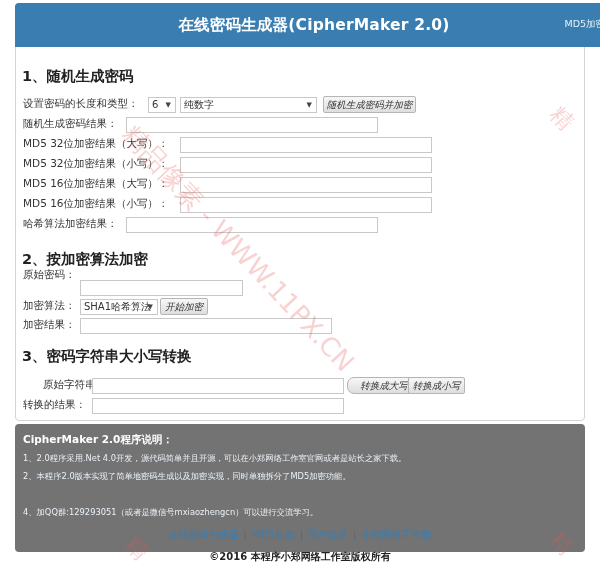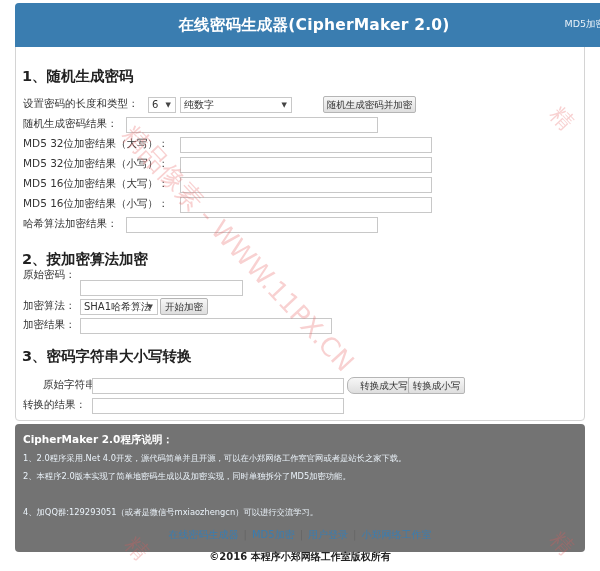--- a/index.html
+++ b/index.html
@@ -32,21 +32,21 @@
     font-size: 10px; padding: 0 3px;
   }
   .sel {
     position: absolute; height: 16px; border: 1px solid #c8c8c8; background: #fff;
     font-size: 10px; line-height: 14px; padding-left: 3px; color: #333;
   }
   .sel .arrow { position: absolute; right: 4px; top: 0; font-size: 7px; color: #444; }
   .btn {
     position: absolute; height: 17px; border: 1px solid #b5b5b5; border-radius: 2px;
     background: linear-gradient(#f7f7f7, #dedede); font-size: 9.5px; color: #333;
-    text-align: center; line-height: 15px; white-space: nowrap;
+    text-align: center; line-height: 15px; white-space: nowrap; font-style: italic;
   }
 
   .info {
     position: absolute; left: 15px; top: 424px; width: 570px; height: 128px;
     background: #737373; border-radius: 4px;
   }
   .info-title { position: absolute; left: 8px; top: 9px; color: #fff; font-size: 10.5px; font-weight: bold; }
   .info-item { position: absolute; left: 8px; color: #eaf2f9; font-size: 8.3px; white-space: nowrap; }
 
   .footer-links {
@@ -74,21 +74,21 @@
   </div>
 </div>
 
 <div class="h" style="top:67px;">1、随机生成密码</div>
 
 <div class="lbl" style="top:97px;">设置密码的长度和类型：</div>
 <div class="sel" style="left:148px; top:97px; width:28px;">
   <span>6</span>
   <span class="arrow">▼</span>
 </div>
-<div class="sel" style="left:180px; top:97px; width:112px;">
+<div class="sel" style="left:180px; top:97px; width:137px;">
   <span>纯数字</span>
   <span class="arrow">▼</span>
 </div>
 <div class="btn" style="left:323px; top:96px; width:93px;">随机生成密码并加密</div>
 
 <div class="lbl" style="top:117px;">随机生成密码结果：</div>
 <input class="inp" style="left: 126px; top: 117px; width: 252px;" value="">
 
 <div class="lbl" style="top:137px;">MD5 32位加密结果（大写）：</div>
 <input class="inp" style="left: 180px; top: 137px; width: 252px;" value="">

